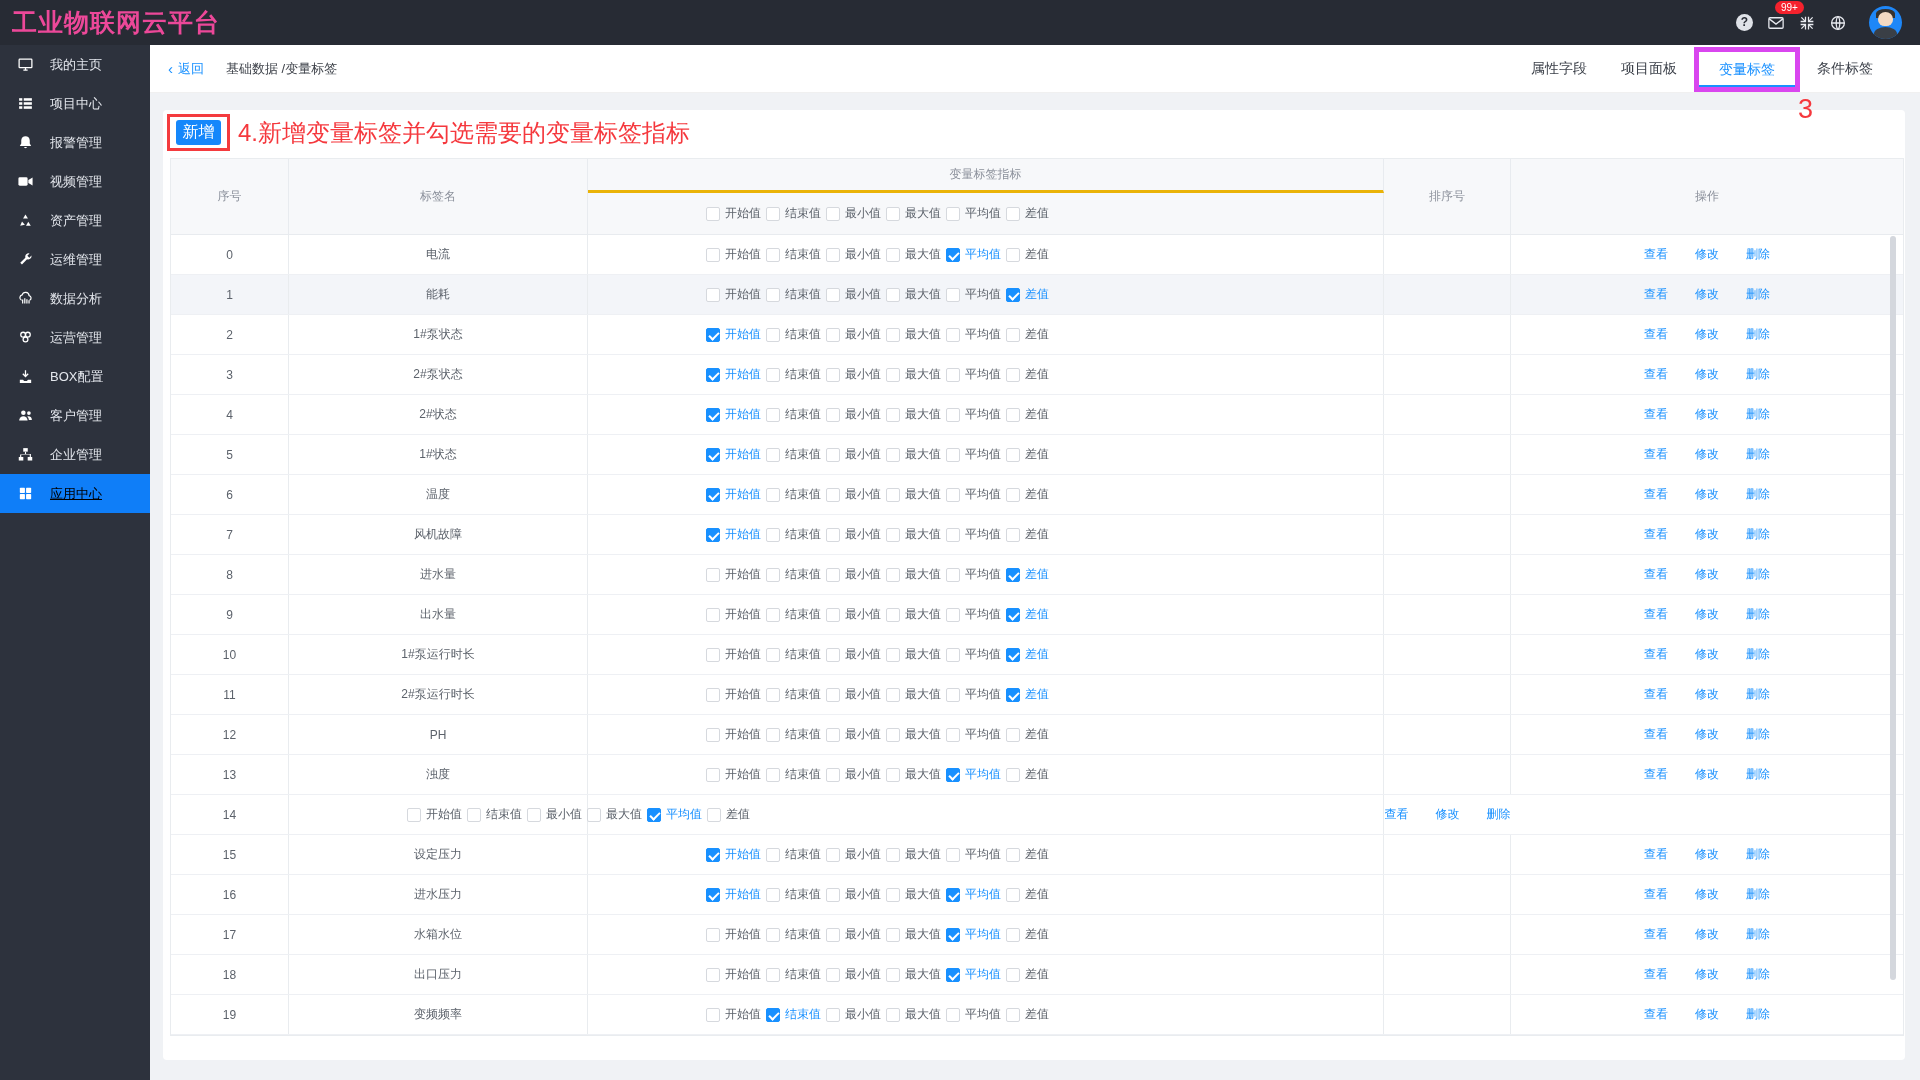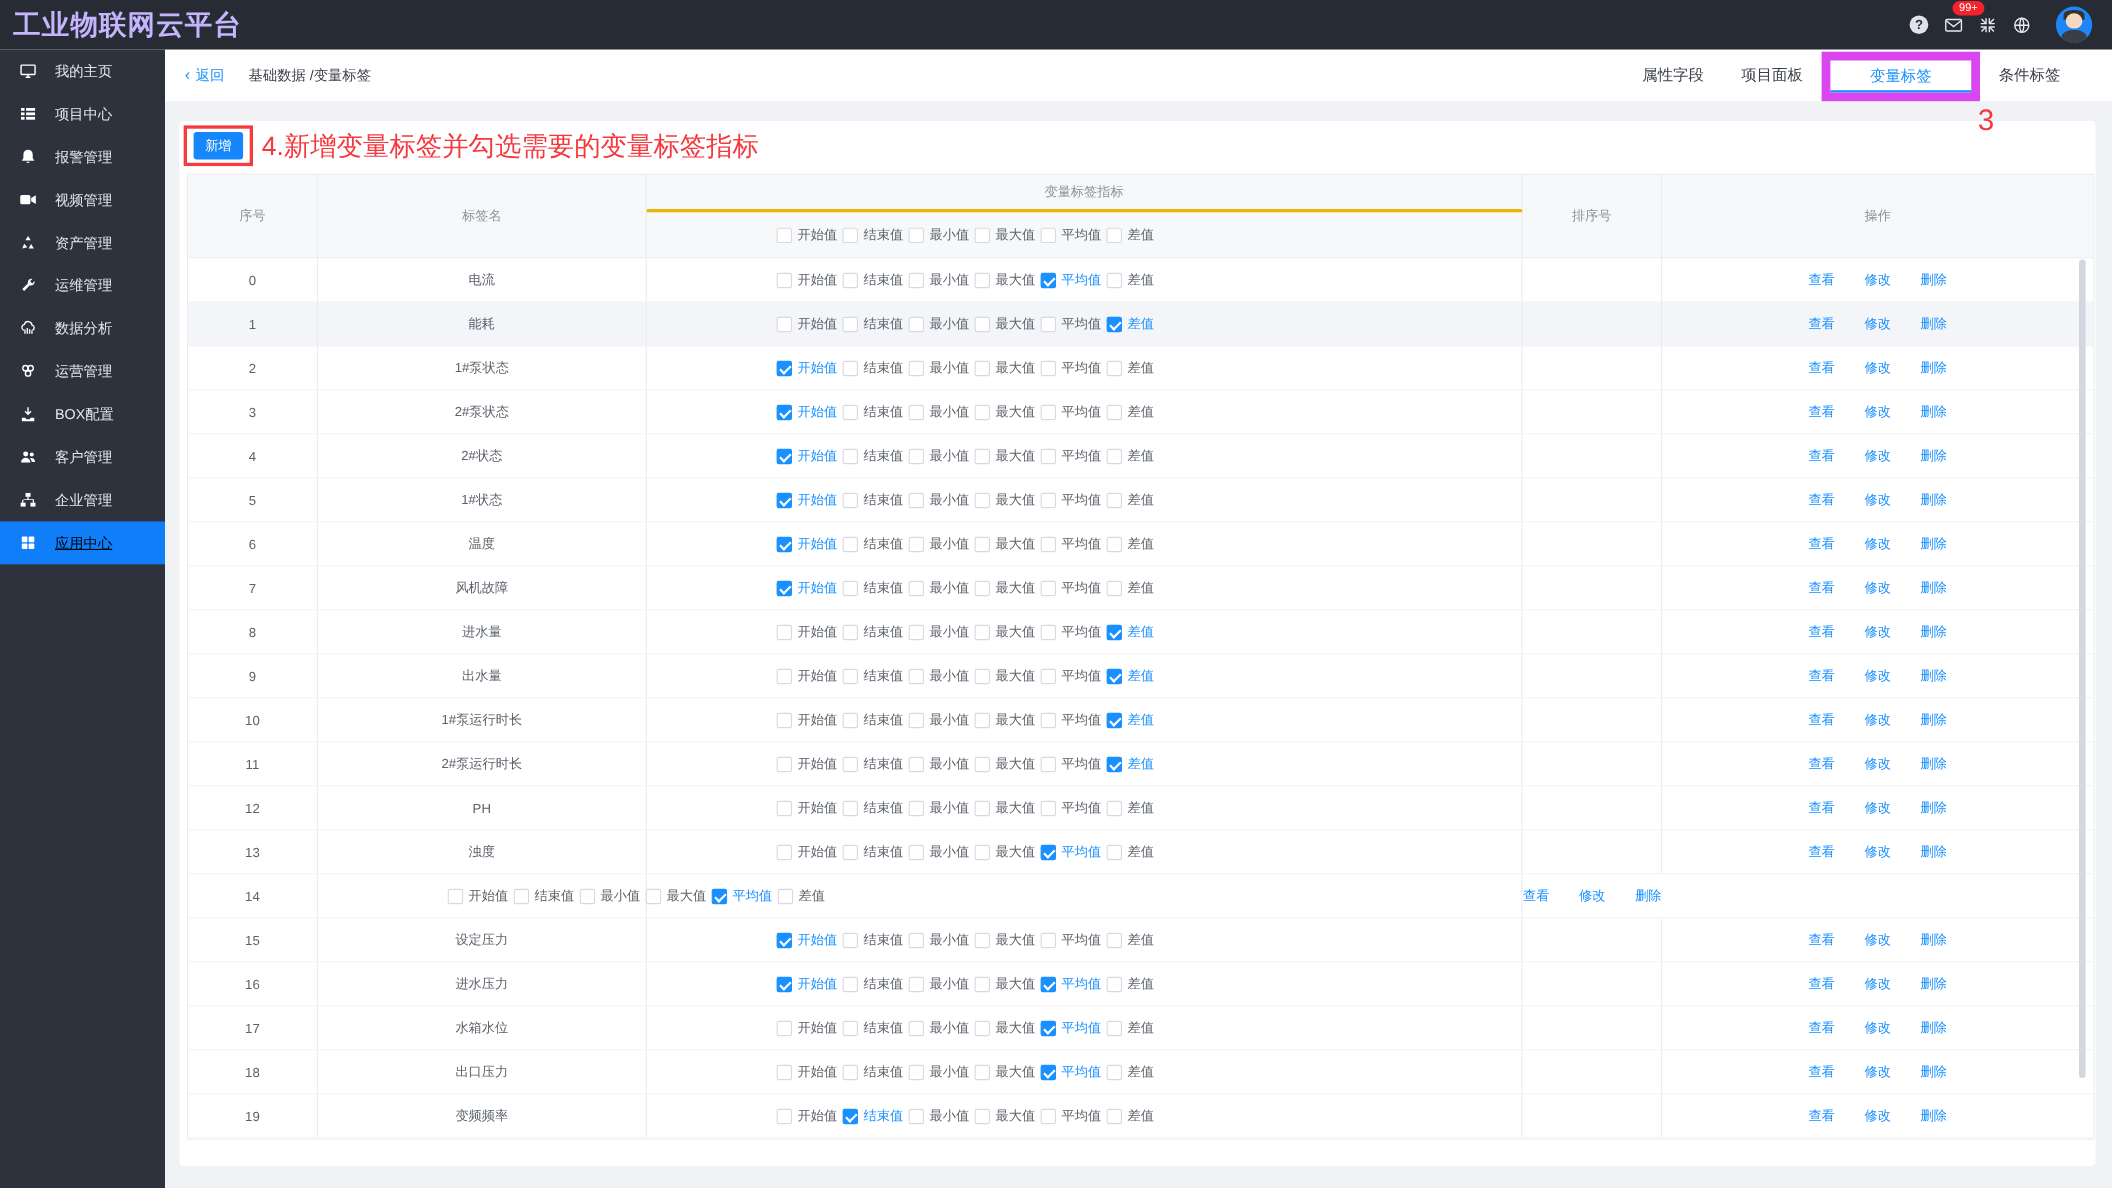--- a/index.html
+++ b/index.html
@@ -2,21 +2,21 @@
 <html><head>
 <meta charset="utf-8">
 <style>
   * { margin:0; padding:0; box-sizing:border-box; }
   html,body { width:1920px; height:1080px; overflow:hidden;
     font-family:"Liberation Sans","DejaVu Sans",sans-serif; background:#f0f2f5; }
 
   
   .app-header { position:absolute; left:0; top:0; width:1920px; height:45px;
     background:#272b34; display:flex; align-items:center; z-index:30; }
-  .app-title { color:#c4b5fd; font-size:25px; font-weight:700; margin-left:12px; letter-spacing:1px; }
+  .app-title { color:#ec4899; font-size:25px; font-weight:700; margin-left:12px; letter-spacing:1px; }
   .header-right { position:absolute; right:18px; top:0; height:45px; display:flex; align-items:center; }
   .hicon { width:18px; height:18px; margin-left:13px; color:#e8eaf0; position:relative; cursor:pointer; }
   .hicon svg { width:18px; height:18px; stroke:#e8eaf0; fill:none; stroke-width:1.7; }
   .help-circle { width:17px; height:17px; border-radius:50%; background:#dfe2e8; color:#272b34;
     font-size:12px; font-weight:700; display:flex; align-items:center; justify-content:center; }
   .badge { position:absolute; top:-13px; left:8px; background:#f5222d; color:#fff; font-size:10px;
     padding:1px 6px; border-radius:8px; white-space:nowrap; }
   .avatar { width:33px; height:33px; border-radius:50%; background:#1e87f8; margin-left:22px;
     position:relative; overflow:hidden; cursor:pointer; }
   .avatar .head { position:absolute; left:9px; top:6px; width:15px; height:14px; border-radius:50% 50% 45% 45%; background:#f3d9c2; }
@@ -34,34 +34,34 @@
   
   .topbar { position:absolute; left:150px; top:45px; width:1770px; height:48px; background:#ffffff;
     display:flex; align-items:center; z-index:10; border-bottom:1px solid #f0f0f0; }
   .back-link { display:flex; align-items:center; color:#1890ff; font-size:13px; margin-left:18px; cursor:pointer; }
   .back-chevron { font-size:15px; margin-right:5px; line-height:1; }
   .crumb-path { color:#3c4048; font-size:13px; margin-left:22px; }
   .tabbar { position:absolute; right:30px; top:0; height:48px; display:flex; align-items:center; }
   .tab { height:48px; display:flex; align-items:center; padding:16px 17px; font-size:14px; color:#3a3f48;
     cursor:pointer; position:relative; }
   .tab.active { color:#1890ff; }
-  .tab.boxed { border:8px solid #d946ef; height:45px; margin-top:1px; padding:0 36px; }
+  .tab.boxed { border:5px solid #d946ef; height:45px; margin-top:1px; padding:0 20px; }
   .tab.active::after { content:""; position:absolute; left:0; right:0; bottom:0; height:2px; background:#1890ff; }
 
   
   .step-number { position:absolute; left:1798px; top:94px; color:#f5383d; font-size:27px; z-index:40; }
   .anno-text { color:#f5383d; font-size:24px; margin-left:8px; white-space:nowrap; }
   .hl-wrap { display:inline-flex; border:3px solid #f43b3e; padding:3px 6px; background:transparent; }
 
   
   .card { position:absolute; left:163px; top:110px; width:1742px; height:950px; background:#fff;
     border-radius:4px; z-index:5; }
   .toolbar { position:absolute; left:4px; top:4px; display:flex; align-items:center; }
   .btn-add { width:45px; height:25px; background:#1587fb; color:#fff; border:none; border-radius:3px;
-    font-size:12px; cursor:pointer; font-family:inherit; }
+    font-size:16px; cursor:pointer; font-family:inherit; }
   .table { position:absolute; left:7px; top:48px; width:1734px; border:1px solid #e9ecef; }
   .grid-cols { display:grid; grid-template-columns:118px 299px 796px 127px 392px; }
   .thead { background:#f7f8fa; grid-template-rows:34px 41px; border-bottom:1px solid #e8ebef; }
   .th { display:flex; align-items:center; justify-content:center; font-size:12px; color:#8b909b;
     border-right:1px solid #e8ebef; }
   .th.last { border-right:none; }
   .th-seq { grid-column:1; grid-row:1/3; }
   .th-name { grid-column:2; grid-row:1/3; }
   .th-group { grid-column:3; grid-row:1; border-bottom:3px solid #eab308; }
   .th-metrics { grid-column:3; grid-row:2; justify-content:flex-start; padding-left:118px; }

